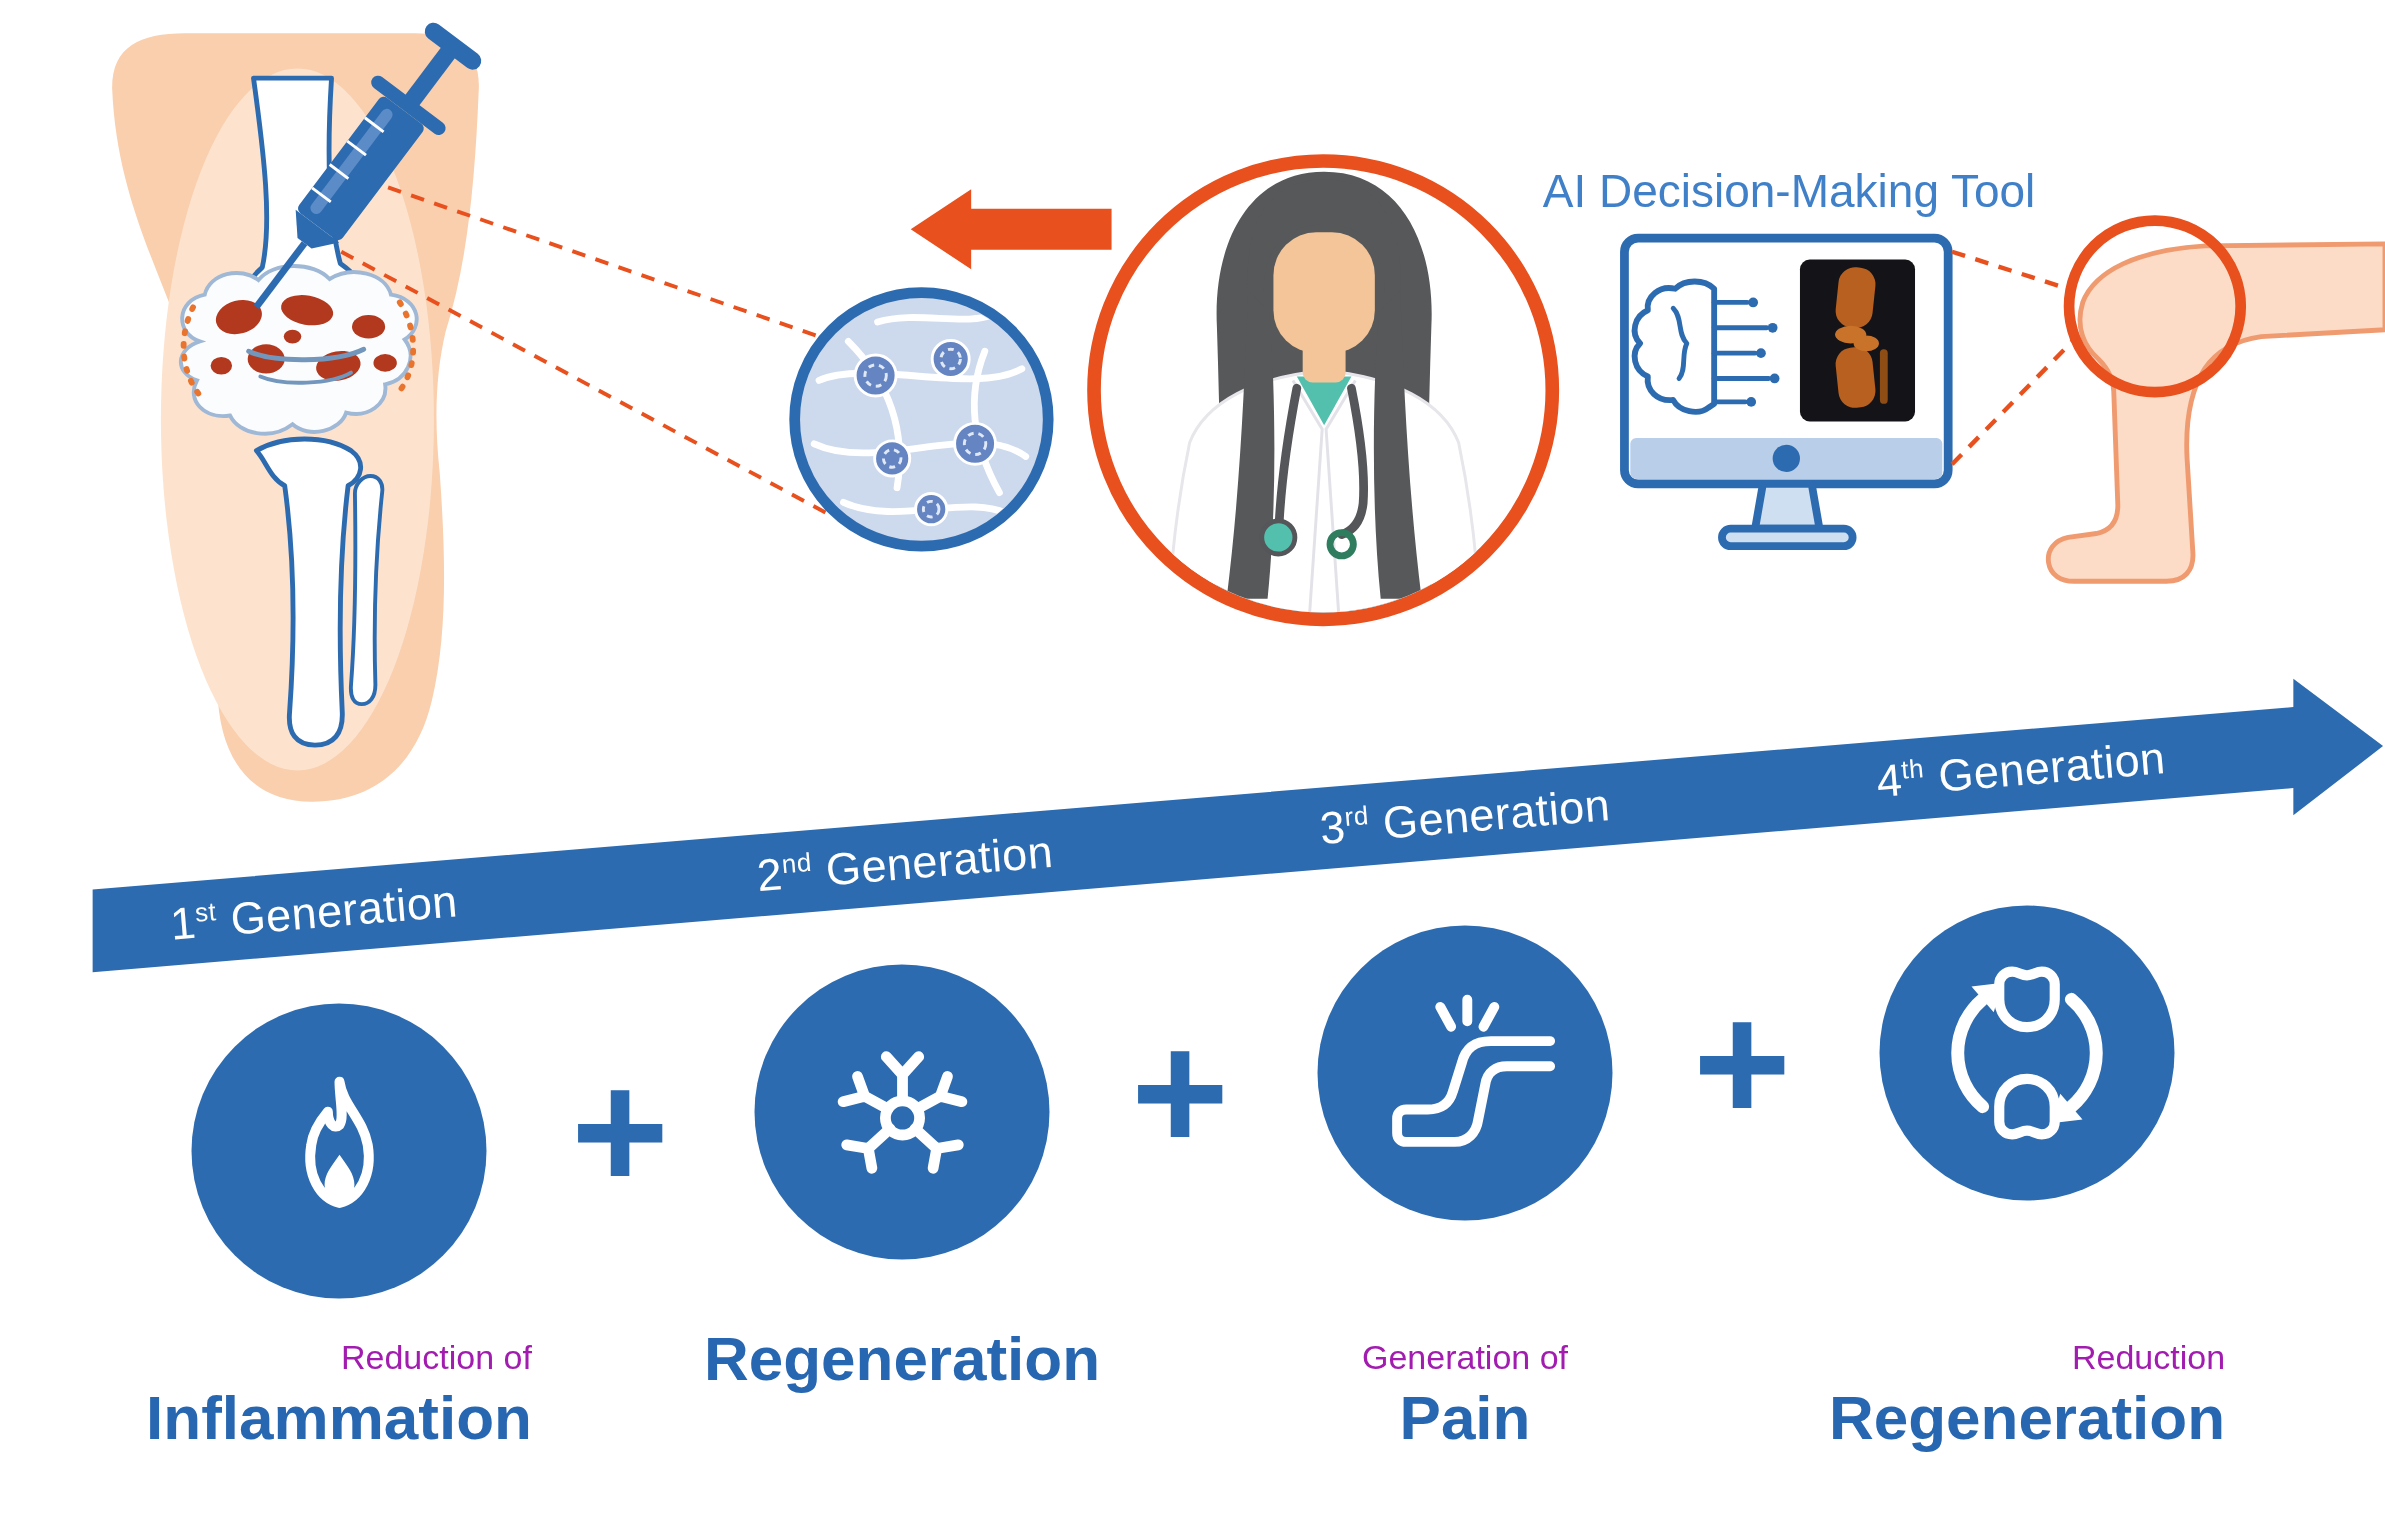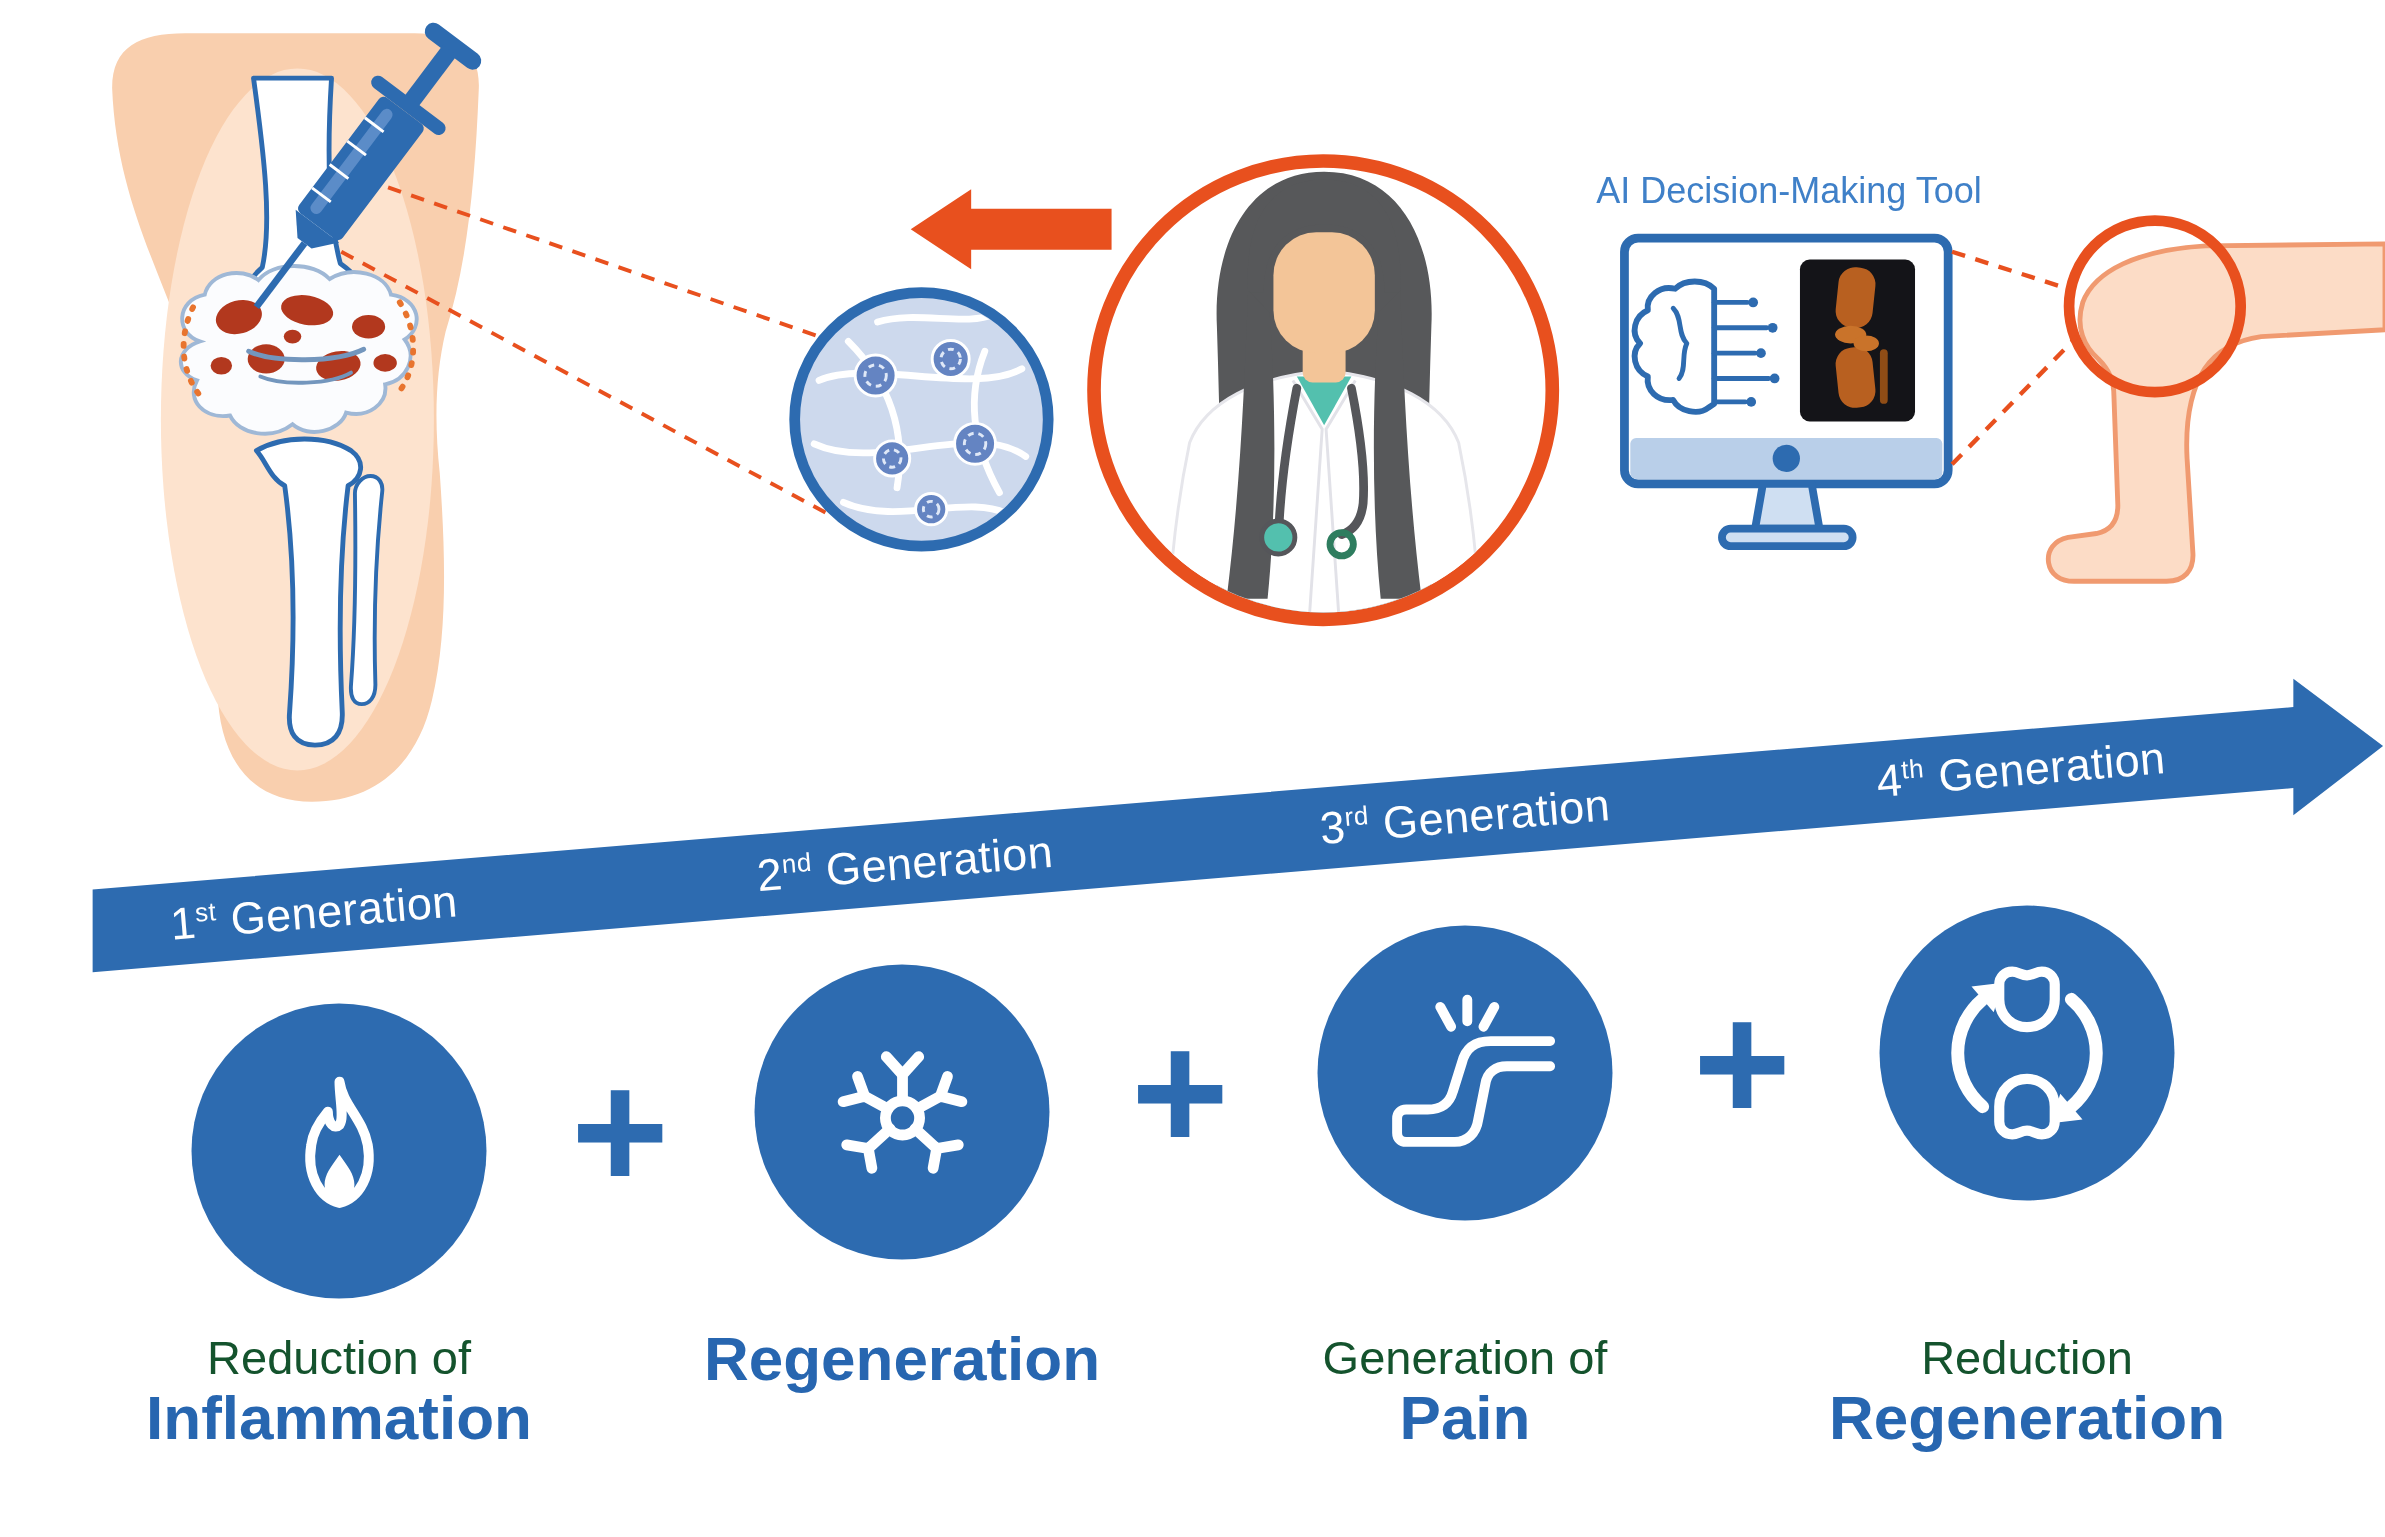--- a/index.html
+++ b/index.html
@@ -4,21 +4,21 @@
 <style>
   html,body { margin:0; padding:0; background:#ffffff; }
   .canvas {
     position:relative; width:2385px; height:1538px; background:#ffffff;
     font-family:"Liberation Sans", sans-serif; overflow:hidden;
   }
   svg.scene { position:absolute; left:0; top:0; }
 
   .ai-label {
     position:absolute; left:1789px; top:191px; transform:translate(-50%,-50%);
-    color:#3f80c8; font-size:36px; white-space:nowrap;
+    color:#3f80c8; font-size:46px; white-space:nowrap;
   }
   .gen-label {
     position:absolute; transform:translate(-50%,-50%) rotate(-4.74deg);
     color:#ffffff; font-size:45px; white-space:nowrap; letter-spacing:0.5px;
   }
   .gen-label sup { font-size:26px; }
   .gen-label .gen-word { margin-left:13.7px; }
 
   .stage-circle {
     position:absolute; width:295px; height:295px; border-radius:50%;
@@ -26,21 +26,21 @@
     display:flex; align-items:center; justify-content:center;
   }
   .plus-sign {
     position:absolute; transform:translate(-50%,-50%);
     color:#2d6bb0; font-size:168px; font-weight:bold; line-height:1;
   }
   .stage-label {
     position:absolute; top:1328px; transform:translateX(-50%);
     text-align:center; white-space:nowrap;
   }
-  .stage-label .l1 { color:#14532d; font-size:47px; line-height:59px; }
+  .stage-label .l1 { color:#a21caf; font-size:34px; line-height:59px;text-align:right; }
   .stage-label .l2 { color:#2766b0; font-size:62px; font-weight:bold; line-height:62px; }
 </style>
 </head>
 <body>
 
 <div class="canvas">
 
   <svg class="scene" width="2385" height="1538" viewBox="0 0 2446 1577">
     <defs>
       <clipPath id="doctorClip">

